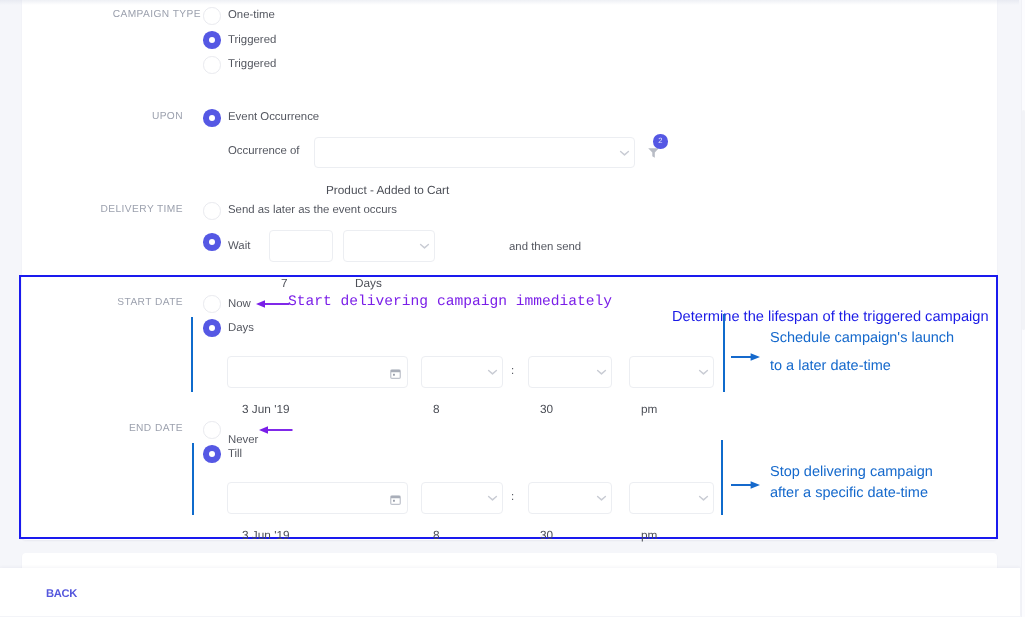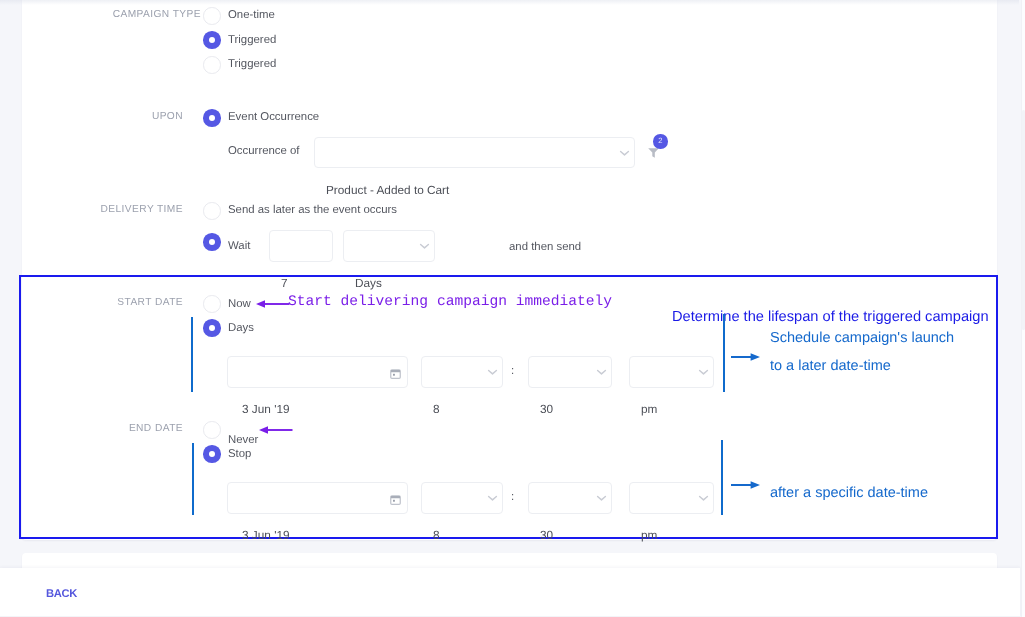--- a/index.html
+++ b/index.html
@@ -220,21 +220,21 @@
   <div class="opt-label" style="left:228px;top:423px;margin-top:11px;">Never</div>
 
   <div class="anno-arrow" style="left:259px;top:423px;">
     <svg width="34" height="14" viewBox="0 0 34 14">
       <path d="M33.5 7 H6.5" stroke="#7a1ee8" stroke-width="1.9" fill="none"></path>
       <path d="M0 7 L9 3.3 L9 10.7 Z" fill="#7a1ee8"></path>
     </svg>
   </div>
 
   <div class="radio on" style="left:203px;top:445px;"></div>
-  <div class="opt-label" style="left:228px;top:448px;">Stop</div>
+  <div class="opt-label" style="left:228px;top:448px;">Till</div>
 
   <div class="vline sky" style="left:192px;top:443px;height:72px;"></div>
 
   <div class="field date" style="left:227px;top:482px;width:181px;height:32px;">
     <span class="val">3 Jun '19</span>
     <span class="cal">
       <svg viewBox="0 0 11 11" width="11" height="11">
         <rect x="0.75" y="1.3" width="9.5" height="8.6" rx="1.2" fill="none" stroke="#bfc3cc" stroke-width="1.25"></rect>
         <path d="M1 2.6 H10" stroke="#a9aeb9" stroke-width="2.1"></path>
         <rect x="3.0" y="5.3" width="1.9" height="1.9" fill="#9ba0ab"></rect>
@@ -271,20 +271,21 @@
     </span>
   </div>
 
   <div class="vline" style="left:721px;top:440px;height:75px;"></div>
   <div class="anno-arrow" style="left:731px;top:478px;">
     <svg width="29" height="14" viewBox="0 0 29 14">
       <path d="M0 7 H21.5" stroke="#1569cc" stroke-width="2" fill="none"></path>
       <path d="M29 7 L19.6 3.2 L19.6 10.8 Z" fill="#1569cc"></path>
     </svg>
   </div>
+  <div class="anno-blue" style="left:770px;top:464px;">Stop delivering campaign</div>
   <div class="anno-blue" style="left:770px;top:485px;">after a specific date-time</div>
 
   <div id="footer-bar"></div>
   <div id="back-btn">BACK</div>
 
   <div id="scrollbar-track">
     <div id="scrollbar-thumb"></div>
   </div>
 
 </div>

